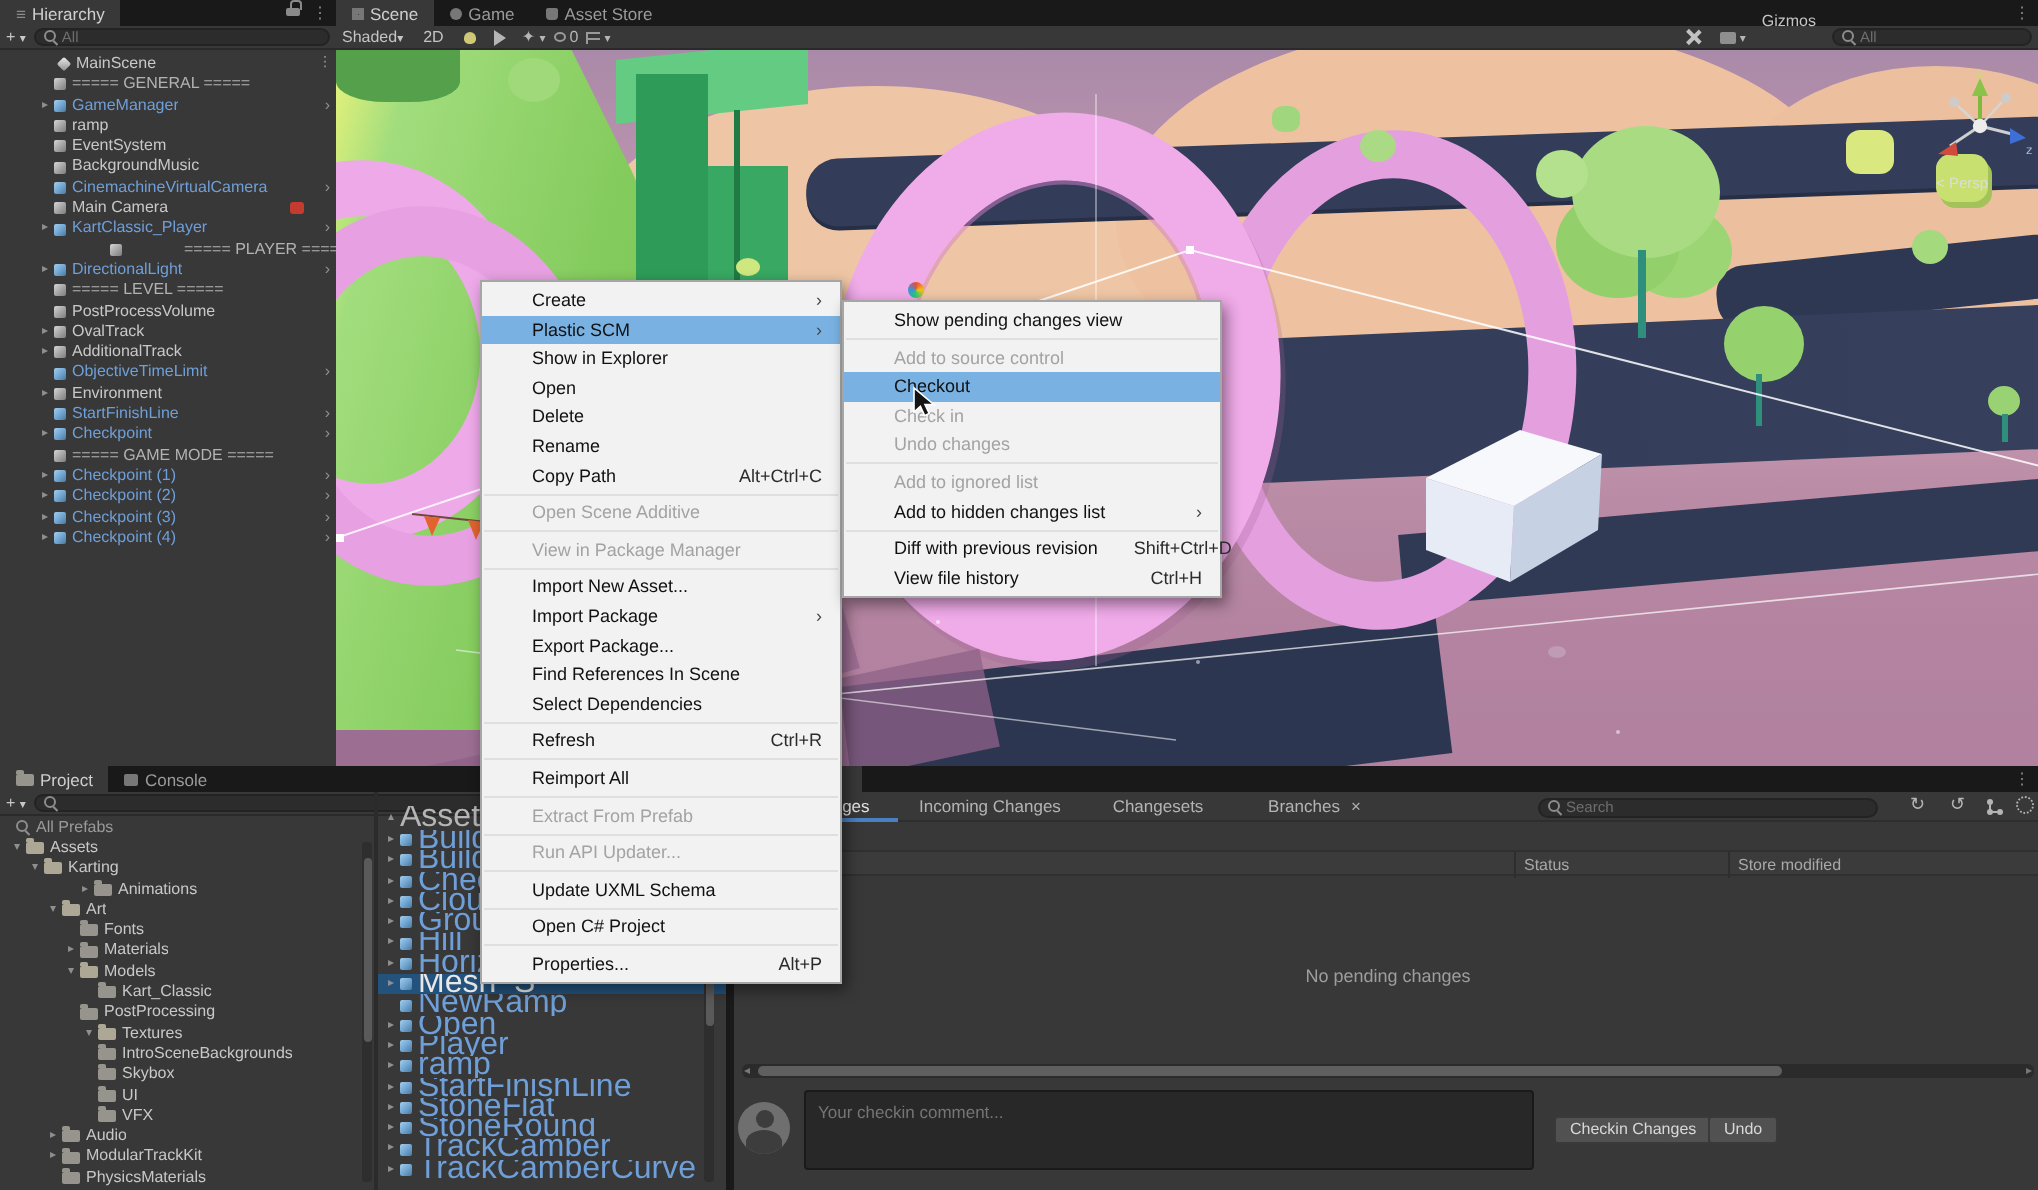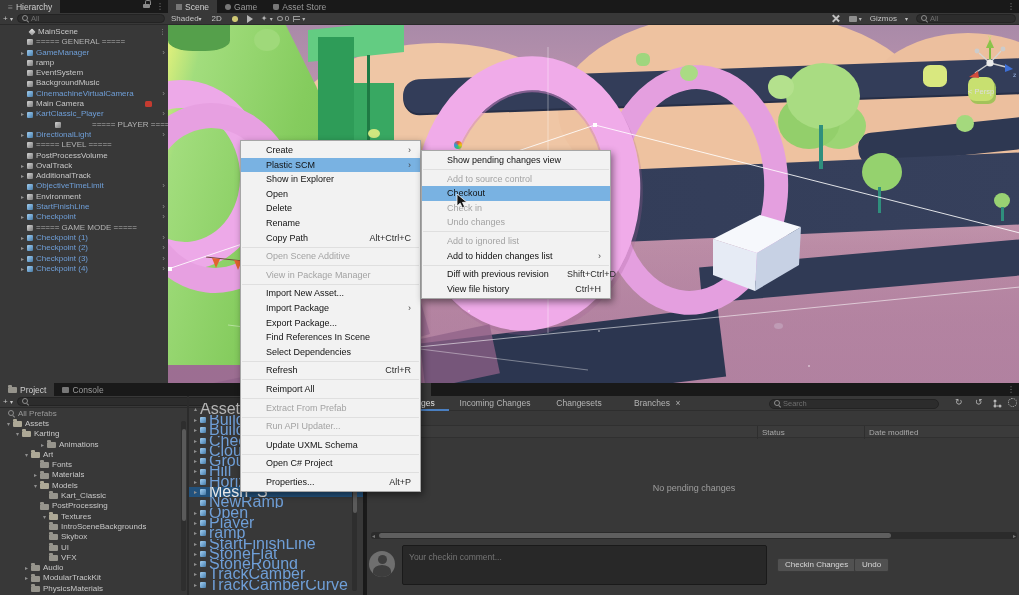--- a/index.html
+++ b/index.html
@@ -266,21 +266,21 @@
         </span>
       <div class="spacer" style="flex:1;"></div>
       <span style="position:relative;width:9px;height:9px;">
         <span style="position:absolute;left:4px;top:0;width:1.5px;height:9px;background:#c2c2c2;transform:rotate(45deg);"></span>
         <span style="position:absolute;left:4px;top:0;width:1.5px;height:9px;background:#c2c2c2;transform:rotate(-45deg);"></span>
         </span>
       <span style="color:#b5b5b5;display:flex;align-items:center;gap:2px;margin-left:5px;">
         <span style="width:8px;height:6px;background:#8f8f8f;border-radius:1px;"></span>
         <span style="font-size:6px;">▾</span>
         </span>
-      <span style="color:#c4c4c4;margin:0 4px;display:flex;gap:8px;align-items:center;">
+      <span style="color:#c4c4c4;margin:0 4px;display:flex;gap:8px;align-items:center;flex-direction:column;">
         <span>Gizmos</span>
           <span style="font-size:6px;">▾</span>
         </span>
       <div class="searchfield" style="flex:none;width:100px;">
         <span class="mag"></span>
         <input placeholder="All" style="">
       </div>
     </div>
 
     <div id="viewport" style="position:absolute;left:0;top:25px;width:851px;height:358px;overflow:hidden;
@@ -621,21 +621,21 @@
         <circle cx="2" cy="2" r="1.5" fill="#b5b5b5"></circle>
           <circle cx="2" cy="7" r="1.5" fill="#b5b5b5"></circle>
           <circle cx="7" cy="7" r="1.5" fill="#b5b5b5"></circle>
         <path d="M2,3.5 L2,7 M3.5,7 L5.5,7" stroke="#b5b5b5" stroke-width="1" fill="none"></path>
       </svg>
       <span style="position:absolute;left:641px;top:2px;width:9px;height:9px;border:1.5px dotted #b5b5b5;border-radius:50%;"></span>
     </div>
 
     <div style="position:absolute;left:0;top:42px;width:654px;height:13px;background:#3b3b3b;border-top:1px solid #303030;border-bottom:1px solid #303030;font-size:8px;color:#a8a8a8;">
       <span style="position:absolute;left:395px;top:2px;">Status</span>
-      <span style="position:absolute;left:502px;top:2px;">Date modified</span>
+      <span style="position:absolute;left:502px;top:2px;">Store modified</span>
       <span style="position:absolute;left:390px;top:0;width:1px;height:13px;background:#2e2e2e;"></span>
       <span style="position:absolute;left:497px;top:0;width:1px;height:13px;background:#2e2e2e;"></span>
     </div>
     <div style="position:absolute;left:0;top:100px;width:654px;text-align:center;font-size:9px;color:#9e9e9e;">No pending changes</div>
 
     <div style="position:absolute;left:4px;top:149px;width:646px;height:7px;background:#2b2b2b;border-radius:3px;">
       <span style="position:absolute;left:1px;top:0.5px;color:#777;font-size:6px;line-height:6px;">◂</span>
       <div style="position:absolute;left:8px;top:1px;width:512px;height:5px;background:#5f5f5f;border-radius:3px;"></div>
       <span style="position:absolute;right:1px;top:0.5px;color:#777;font-size:6px;line-height:6px;">▸</span>
     </div>

